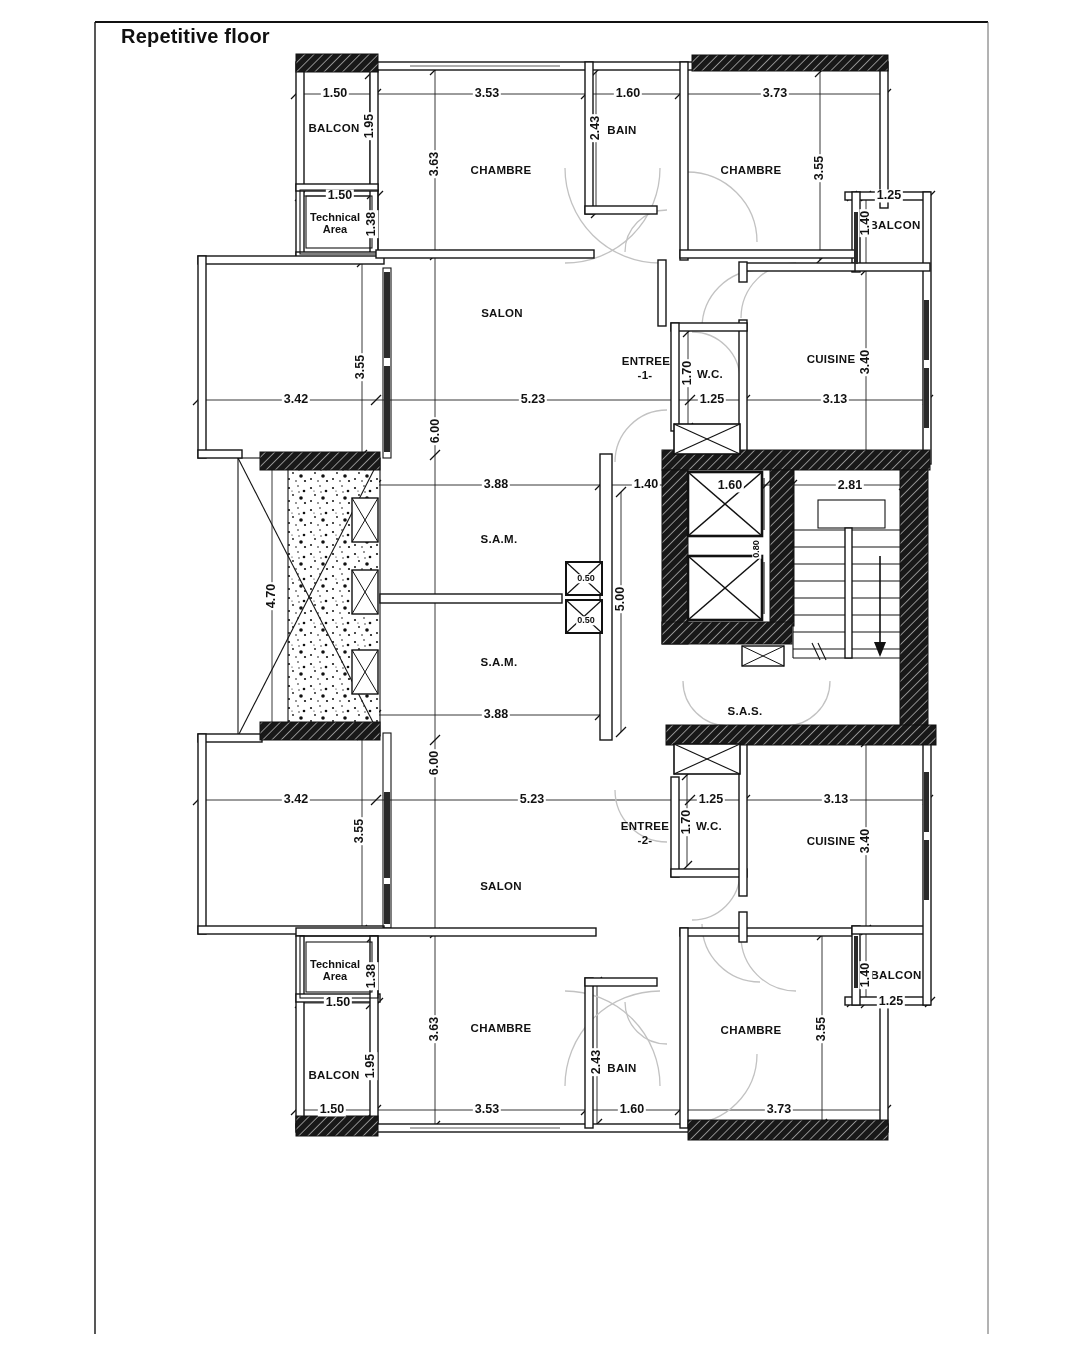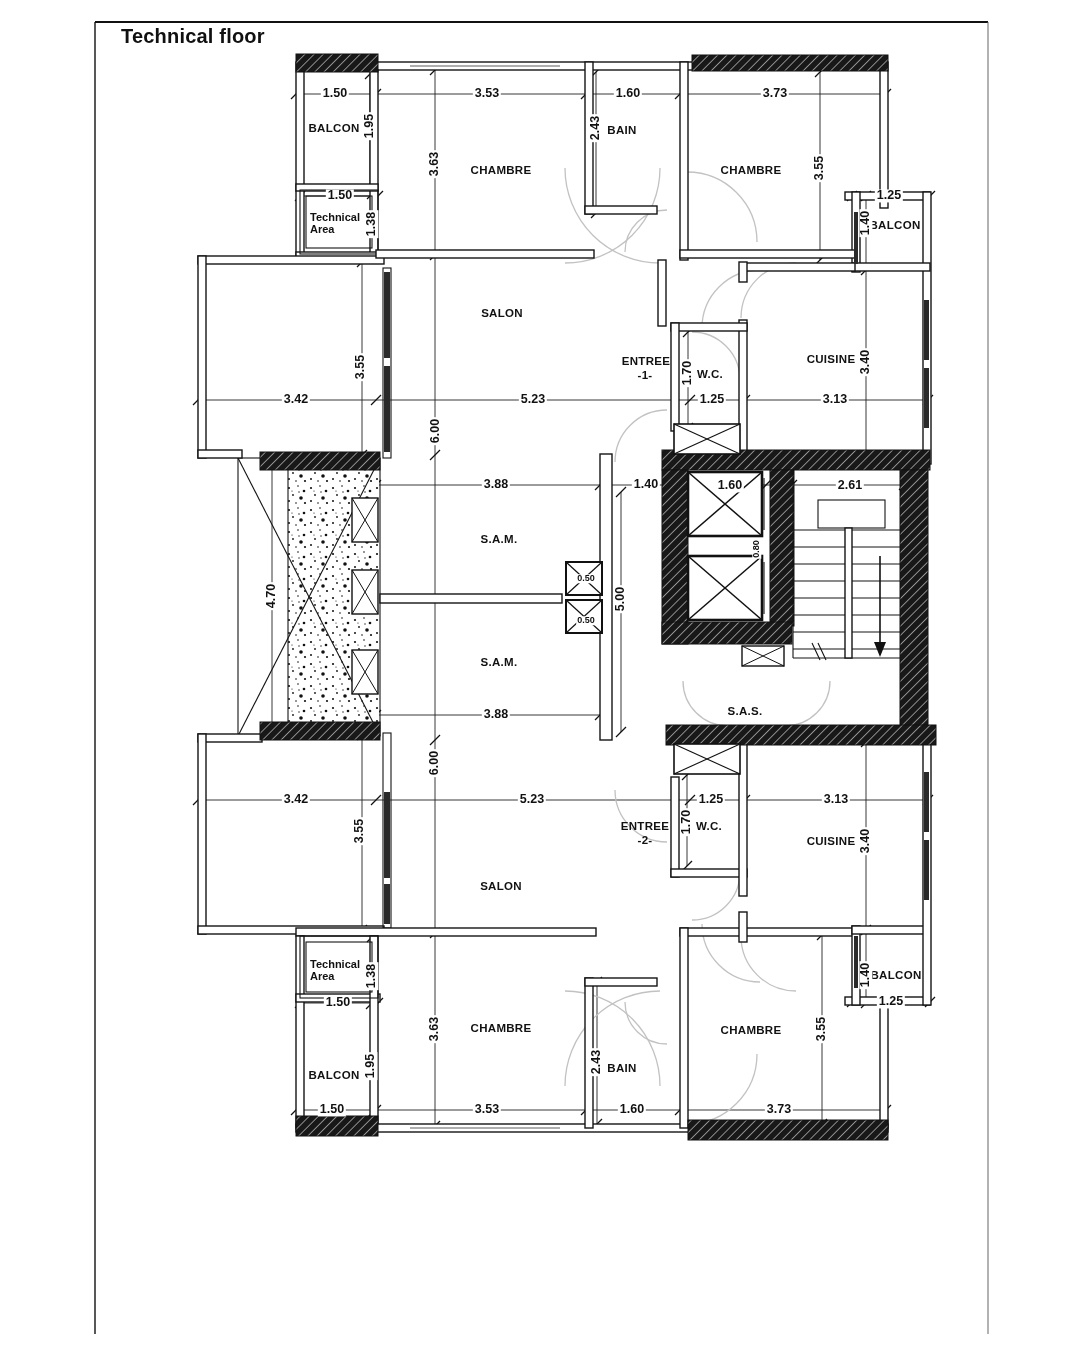--- a/index.html
+++ b/index.html
@@ -5,21 +5,21 @@
   html,body{margin:0;padding:0;background:#fff;}
   .page{position:relative;width:1080px;height:1350px;background:#fff;overflow:hidden;
         font-family:"Liberation Sans",sans-serif;color:#111;}
   .plan-svg{position:absolute;left:0;top:0;}
   .title{position:absolute;left:121px;top:25px;font-size:20px;font-weight:bold;color:#101010;letter-spacing:.2px;}
   .lbl{position:absolute;transform:translate(-50%,-50%);font-size:12.5px;font-weight:bold;
        background:#fff;padding:0 2px;white-space:nowrap;line-height:1.05;z-index:3;}
   .room{background:transparent;font-size:11.5px;letter-spacing:.3px;}
   .v{transform:translate(-50%,-50%) rotate(-90deg);}
   .sm{font-size:9px;padding:0 1px;}
-  .two{text-align:left;font-size:11px;background:#fff;}
+  .two{text-align:center;font-size:11px;background:#fff;}
   .two span{display:block;}
   svg line,svg path,svg rect,svg circle{vector-effect:none;}
   .w{fill:#fff;stroke:#141414;stroke-width:1.4;}
   .h{fill:url(#hat);stroke:#111;stroke-width:1;}
   .tn{fill:none;stroke:#141414;stroke-width:1.1;}
   .tn2{stroke:#333;stroke-width:.8;}
   .dim{stroke:#222;stroke-width:.9;}
   .d{fill:none;stroke:#c2c2c2;stroke-width:1.3;}
   .win{fill:#2a2a2a;stroke:none;}
   .xl{stroke:#141414;stroke-width:1.1;fill:none;}
@@ -338,21 +338,21 @@
     <rect class="win" x="384" y="884" width="6" height="40"></rect>
     <rect class="win" x="854" y="212" width="4" height="52"></rect>
     <rect class="win" x="854" y="936" width="4" height="52"></rect>
     <rect class="win" x="924" y="300" width="5" height="60"></rect>
     <rect class="win" x="924" y="368" width="5" height="60"></rect>
     <rect class="win" x="924" y="772" width="5" height="60"></rect>
     <rect class="win" x="924" y="840" width="5" height="60"></rect>
   </g>
 </svg>
 
-<div class="title">Technical floor</div>
+<div class="title">Repetitive floor</div>
 
 <div class="lbl room" style="left:334px;top:128px">BALCON</div>
 <div class="lbl two" style="left:335px;top:224px">
       <span>Technical</span>
       <span>Area</span>
     </div>
 <div class="lbl room" style="left:501px;top:170px">CHAMBRE</div>
 <div class="lbl room" style="left:622px;top:130px">BAIN</div>
 <div class="lbl room" style="left:751px;top:170px">CHAMBRE</div>
 <div class="lbl room" style="left:895px;top:225px">BALCON</div>
@@ -385,21 +385,21 @@
 <div class="lbl" style="left:775px;top:94px">3.73</div>
 <div class="lbl" style="left:340px;top:196px">1.50</div>
 <div class="lbl" style="left:889px;top:196px">1.25</div>
 <div class="lbl" style="left:296px;top:400px">3.42</div>
 <div class="lbl" style="left:533px;top:400px">5.23</div>
 <div class="lbl" style="left:712px;top:400px">1.25</div>
 <div class="lbl" style="left:835px;top:400px">3.13</div>
 <div class="lbl" style="left:496px;top:485px">3.88</div>
 <div class="lbl" style="left:646px;top:485px">1.40</div>
 <div class="lbl" style="left:730px;top:486px">1.60</div>
-<div class="lbl" style="left:850px;top:486px">2.61</div>
+<div class="lbl" style="left:850px;top:486px">2.81</div>
 <div class="lbl sm" style="left:586px;top:579px">0.50</div>
 <div class="lbl sm" style="left:586px;top:621px">0.50</div>
 <div class="lbl" style="left:496px;top:715px">3.88</div>
 <div class="lbl" style="left:296px;top:800px">3.42</div>
 <div class="lbl" style="left:532px;top:800px">5.23</div>
 <div class="lbl" style="left:711px;top:800px">1.25</div>
 <div class="lbl" style="left:836px;top:800px">3.13</div>
 <div class="lbl" style="left:338px;top:1003px">1.50</div>
 <div class="lbl" style="left:891px;top:1002px">1.25</div>
 <div class="lbl" style="left:332px;top:1110px">1.50</div>

